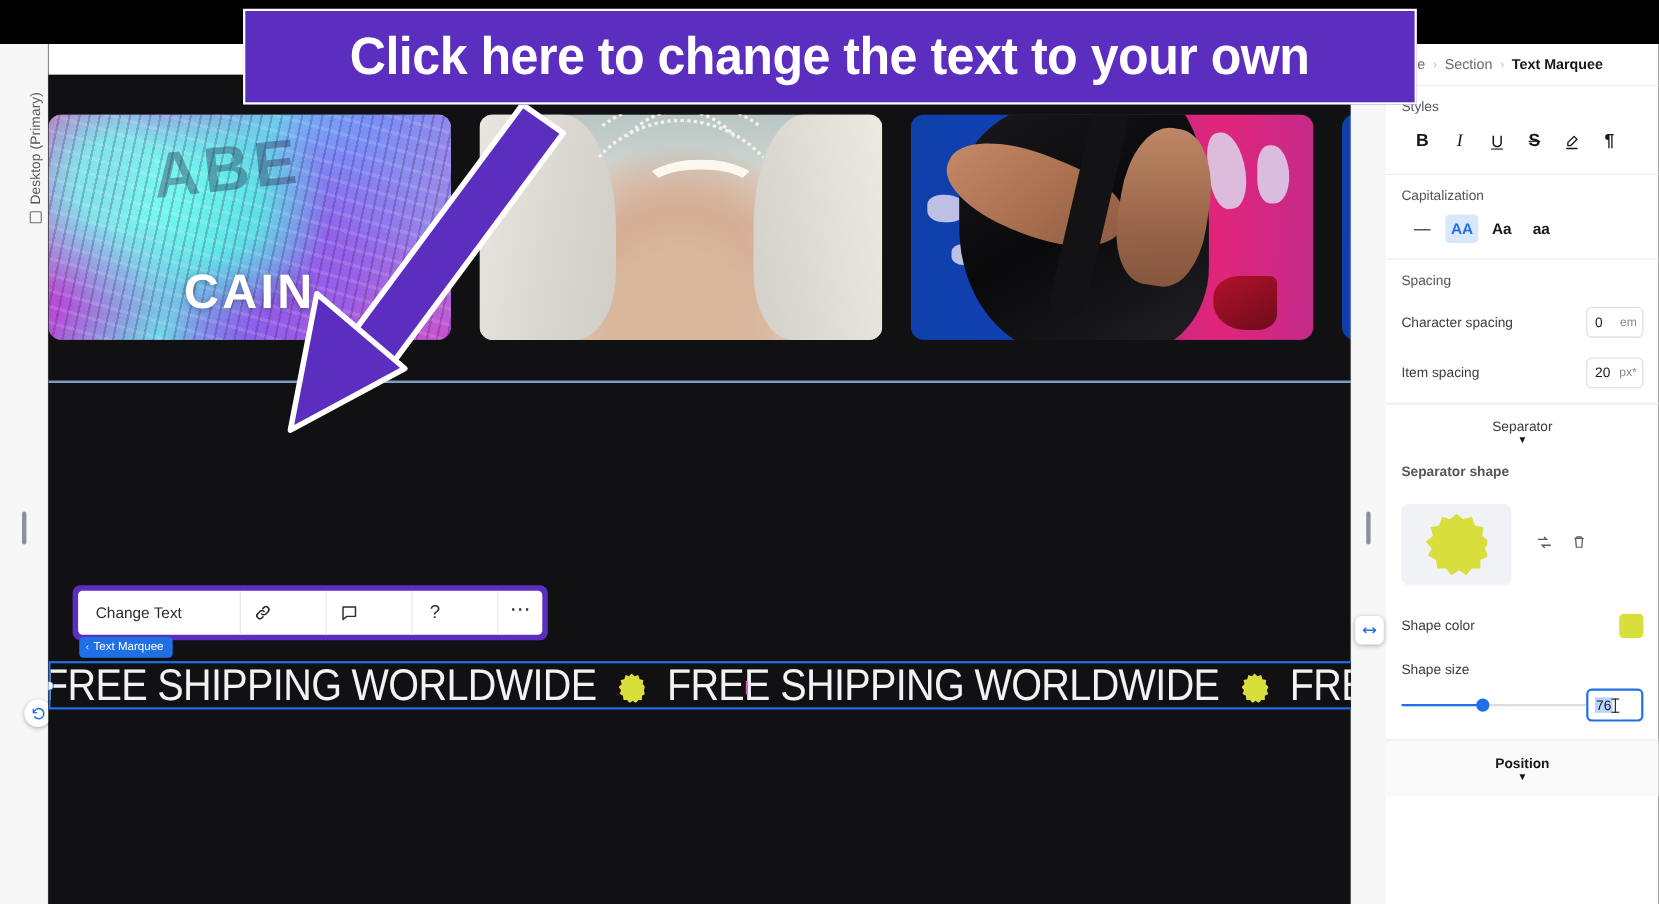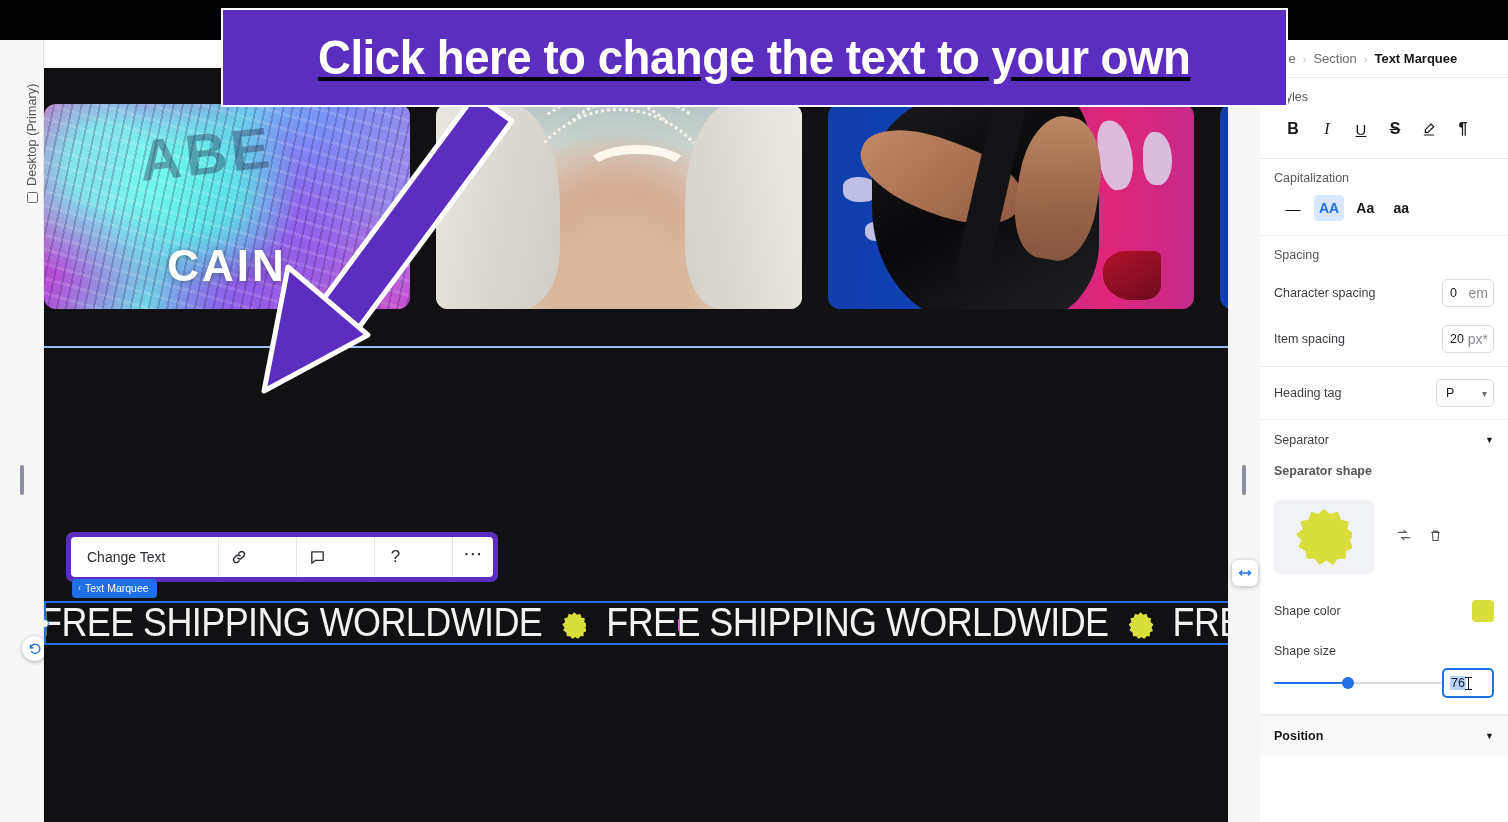--- a/index.html
+++ b/index.html
@@ -257,34 +257,34 @@
   .prop-row{
     display:flex; align-items:center; justify-content:space-between;
     padding:9px 14px; font-size:12.5px; color:#3c3d42;text-align:right;
   }
   .prop-row .k{ color:#3c3d42; }
   .num-field{
     width:52px; height:28px; border:1px solid #dcdce0; border-radius:5px;
     display:flex; align-items:center; justify-content:space-between;
     padding:0 5px 0 7px; font-size:12.5px; color:#16171a; background:#fff;
   }
-  .num-field .unit{ color:#8a8b91; font-size:14px; }
+  .num-field .unit{ color:#8a8b91; font-size:11px; }
 
   .select-field{
     width:58px; height:28px; border:1px solid #dcdce0; border-radius:5px;
     display:flex; align-items:center; justify-content:space-between;
     padding:0 6px 0 9px; font-size:12.5px; color:#16171a; background:#fff;
   }
   .select-field .cv{ color:#6b6c71; font-size:10px; }
 
   .divider{ height:1px; background:#ededf0; }
 
   .collapse-row{
     display:flex; align-items:center; justify-content:space-between;
-    padding:13px 14px; font-size:12.5px; color:#3c3d42;
+    padding:13px 14px; font-size:12.5px; color:#3c3d42;flex-direction:column;
   }
   .collapse-row.bold{ font-weight:700; color:#16171a; background:#fafafb; }
   .tri{ font-size:9px; color:#16171a; }
 
   .shape-block{ padding:4px 14px 14px; }
   .shape-block .sec-label{ margin-bottom:22px;font-weight:bold; }
   .shape-inner{ display:flex; align-items:center; gap:22px; }
   .shape-thumb{
     width:100px; height:74px; background:#f0f2f5; border-radius:7px;
     display:flex; align-items:center; justify-content:center;
@@ -317,25 +317,24 @@
   }
   .size-field .selnum{ background:#b9d3fb; padding:0 1px; }
   .ibeam{ width:1px; height:13px; background:#16171a; position:relative; }
   .ibeam:before,.ibeam:after{
     content:""; position:absolute; left:-3px; width:7px; height:1px; background:#16171a;
   }
   .ibeam:before{ top:0; } .ibeam:after{ bottom:0; }
 
   
   .anno-banner{
-    position:absolute; left:221px; top:8px; width:1067px; height:99px;
+    position:absolute; left:221px; top:8px; width:1067px; height:87px;
     background:#5b2ec0; z-index:60;
     display:flex; align-items:center; justify-content:center;
     border:2px solid #fff;
-    text-decoration:underline;
   }
   .anno-banner span{
     color:#fff; font-size:48px; font-weight:700;
     font-family:"Liberation Sans", sans-serif; letter-spacing:-.5px;
     transform:scaleX(.95);
   }
   .anno-arrow{ position:absolute; left:250px; top:95px; z-index:58; }
 
   
   .frame-t{ position:absolute; left:0; top:0; width:1508px; height:40px; background:#000; z-index:50;}
@@ -526,27 +525,20 @@
         <span class="k">Item spacing</span>
         <div class="num-field">
           <span>20</span>
           <span class="unit">px*</span>
         </div>
       </div>
     </div>
 
     <div class="divider"></div>
 
-    <div class="prop-row" style="padding-top:12px;padding-bottom:12px">
-      <span class="k">Heading tag</span>
-      <div class="select-field">
-        <span>P</span>
-        <span class="cv">▾</span>
-      </div>
-    </div>
 
     <div class="divider"></div>
 
     <div class="collapse-row">
       <span>Separator</span>
       <span class="tri">▼</span>
     </div>
 
     <div class="shape-block">
       <div class="sec-label">Separator shape</div>

